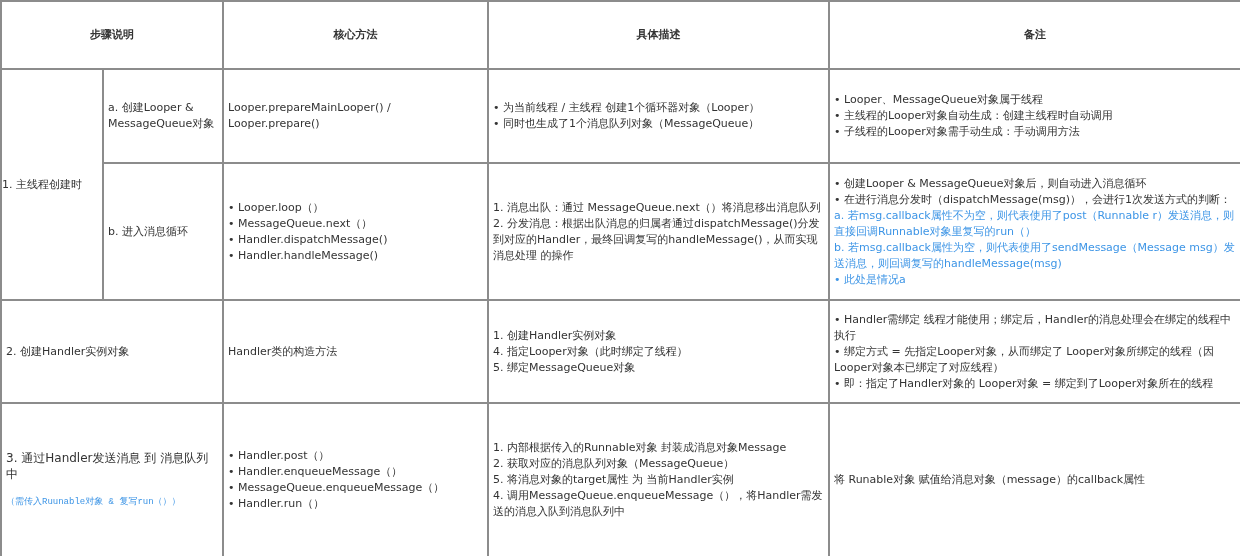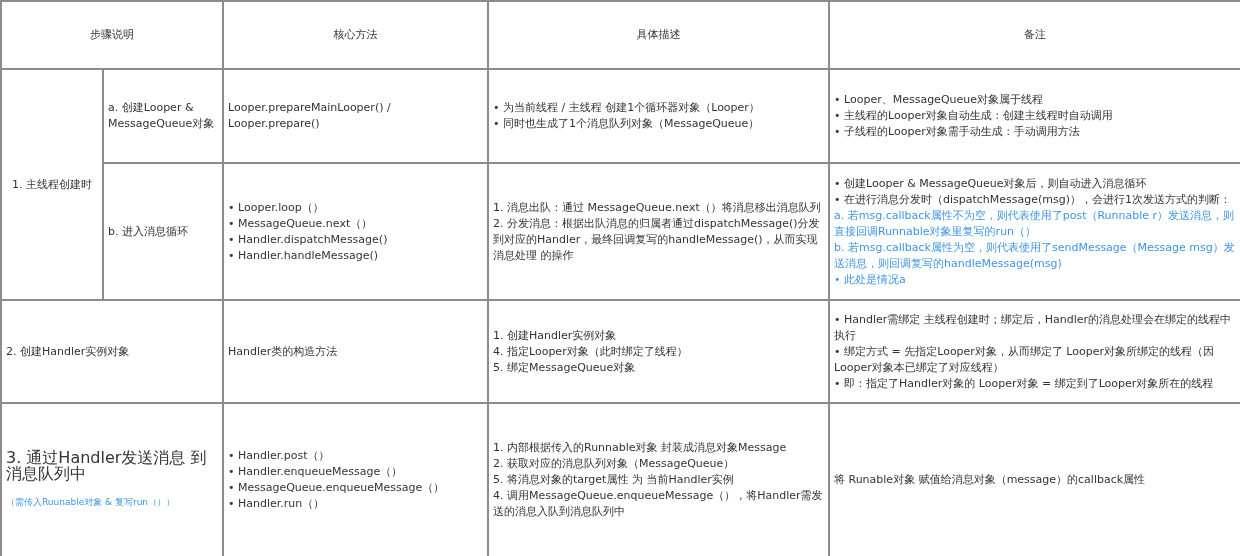--- a/index.html
+++ b/index.html
@@ -1,25 +1,25 @@
 <!DOCTYPE html>
 <html><head>
 <meta charset="utf-8">
 <style>
   html, body { margin:0; padding:0; background:#ffffff; }
   body { width:1240px; height:556px; overflow:hidden; font-family:"DejaVu Sans", "Liberation Sans", sans-serif; color:#333; }
   table.main { border-collapse:collapse; width:1240px; height:556px; table-layout:fixed; }
   table.main td, table.main th { border:2px solid #8c8c8c; padding:0 4px; vertical-align:middle; font-size:11px; line-height:16px; }
-  th { font-weight:normal; font-size:14px; color:#333; text-align:center; height:66px; }
+  th { font-weight:bold; font-size:14px; color:#333; text-align:center; height:66px; }
   .center { text-align:left; }
   .left { text-align:left; }
   .blue { color:#3d95e6; }
-  .small-blue { color:#3d95e6; font-size:9px; display:block; margin-top:12px; }
+  .small-blue { color:#3d95e6; font-size:9px; display:block; margin-top:12px;font-family:Liberation Mono, monospace; }
   .bul::before { content:"• "; }
-  .step-main { font-size:16px; }
+  .step-main { font-size:12px; }
 </style>
 </head>
 <body>
 
 <table class="main">
   <colgroup>
     <col style="width:102px">
       <col style="width:120px">
       <col style="width:265px">
       <col style="width:341px">
@@ -27,21 +27,21 @@
   </colgroup>
   <tbody>
       <tr style="height:68px">
     <th colspan="2">步骤说明</th>
     <th>核心方法</th>
     <th>具体描述</th>
     <th>备注</th>
   </tr>
 
   <tr style="height:94px">
-    <td rowspan="2" class="left step-main" style="padding-left:10px">1. 主线程创建时</td>
+    <td rowspan="2" class="left step-main" style="padding-left:0">1. 主线程创建时</td>
     <td class="center">a. 创建Looper &amp; MessageQueue对象</td>
     <td class="center">Looper.prepareMainLooper()  / Looper.prepare()</td>
     <td class="left">
       <div class="bul">为当前线程  / 主线程 创建1个循环器对象（Looper）</div>
       <div class="bul">同时也生成了1个消息队列对象（MessageQueue）</div>
     </td>
     <td class="left">
       <div class="bul">Looper、MessageQueue对象属于线程</div>
       <div class="bul">主线程的Looper对象自动生成：创建主线程时自动调用</div>
       <div class="bul">子线程的Looper对象需手动生成：手动调用方法</div>
@@ -71,21 +71,21 @@
 
   <tr style="height:103px">
     <td colspan="2" class="center">2. 创建Handler实例对象</td>
     <td class="center">Handler类的构造方法</td>
     <td class="left">
       <div>1. 创建Handler实例对象</div>
       <div>4. 指定Looper对象（此时绑定了线程）</div>
       <div>5. 绑定MessageQueue对象</div>
     </td>
     <td class="left">
-      <div class="bul">Handler需绑定 主线程创建时；绑定后，Handler的消息处理会在绑定的线程中执行</div>
+      <div class="bul">Handler需绑定 线程才能使用；绑定后，Handler的消息处理会在绑定的线程中执行</div>
       <div class="bul">绑定方式 = 先指定Looper对象，从而绑定了 Looper对象所绑定的线程（因Looper对象本已绑定了对应线程）</div>
       <div class="bul">即：指定了Handler对象的 Looper对象 = 绑定到了Looper对象所在的线程</div>
     </td>
   </tr>
 
   <tr style="height:154px">
     <td colspan="2" class="center">
       <div class="step-main">3. 通过Handler发送消息 到 消息队列中</div>
       <span class="small-blue">（需传入Ruunable对象 &amp; 复写run（））</span>
     </td>

